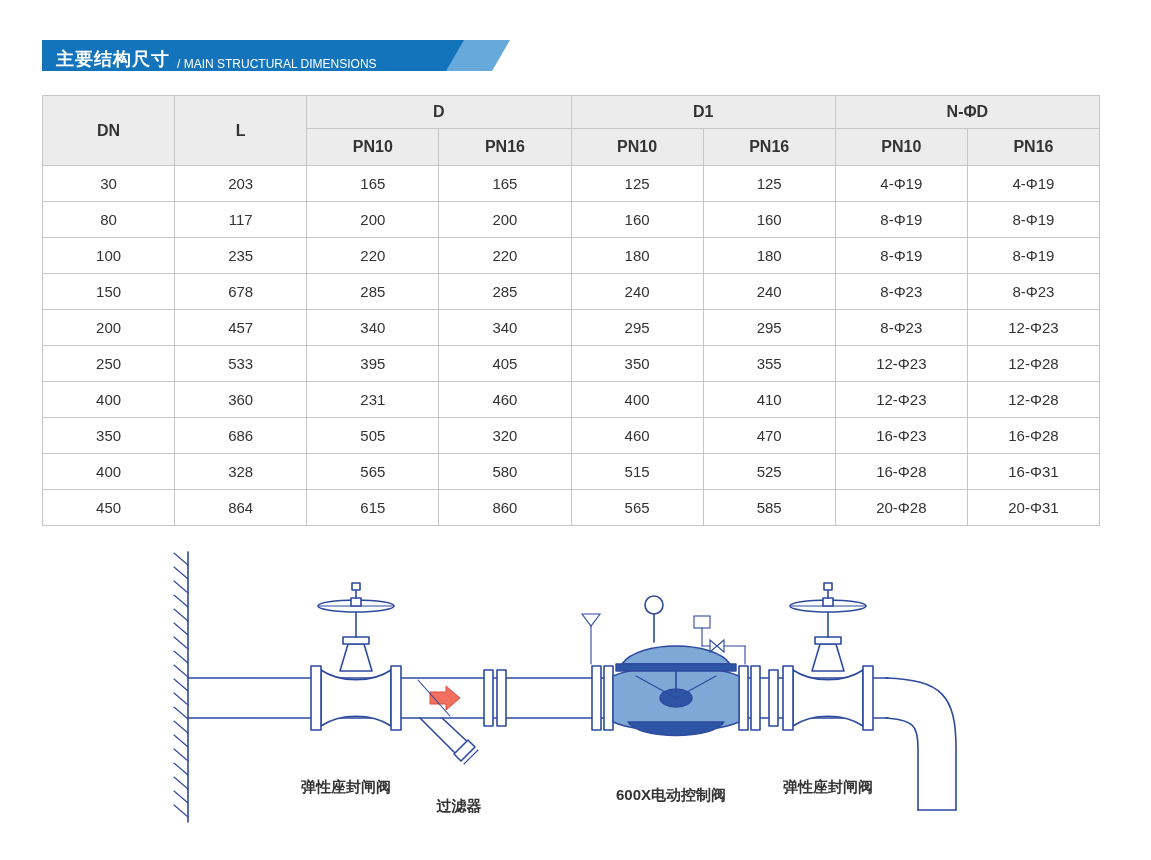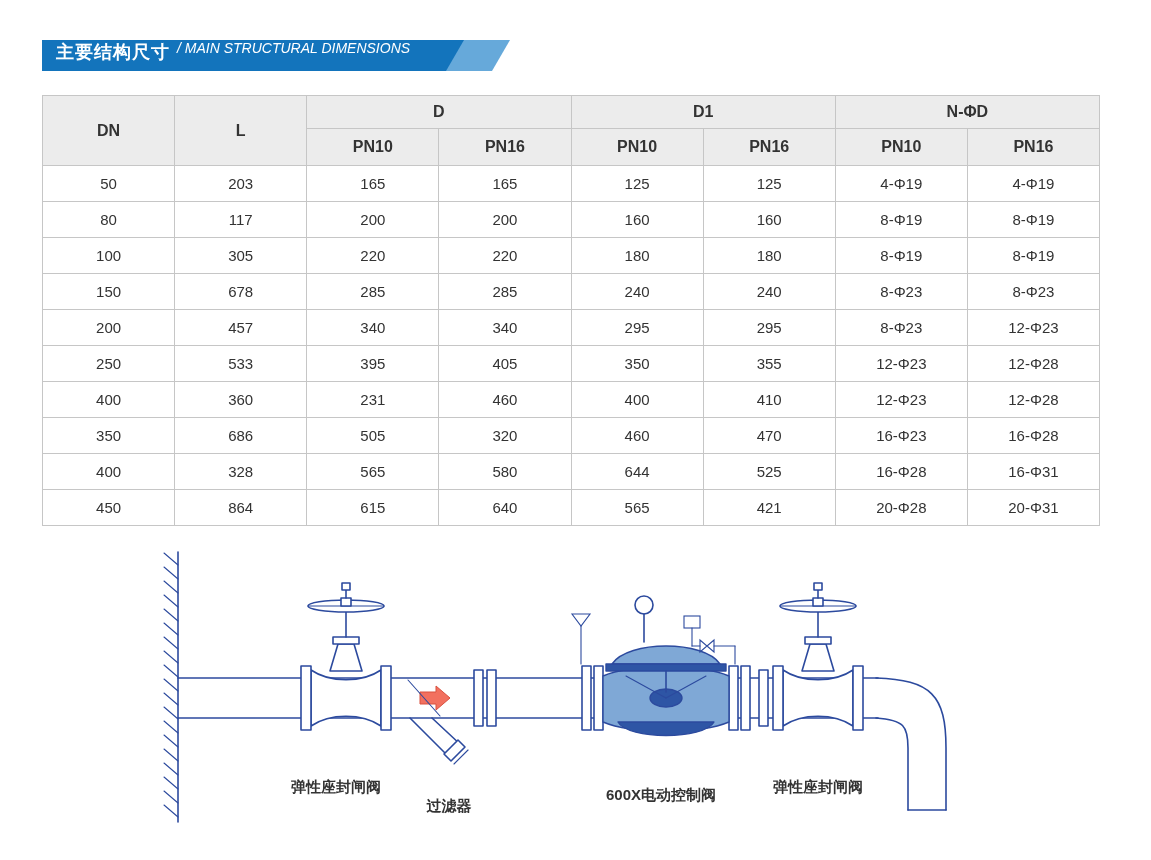--- a/index.html
+++ b/index.html
@@ -11,40 +11,40 @@
 
   
   .banner { position:absolute; left:42px; top:40px; width:480px; height:31px; }
   .banner-light {
     position:absolute; left:0; top:0; width:468px; height:31px; background:#66a9da;
     clip-path:polygon(0 0,100% 0,calc(100% - 18px) 100%,0 100%);
   }
   .banner-dark {
     position:absolute; left:0; top:0; width:422px; height:31px; background:#1374bc;
     clip-path:polygon(0 0,100% 0,calc(100% - 18px) 100%,0 100%);
-    display:flex; align-items:flex-start; padding-left:14px; color:#fff; white-space:nowrap;
+    display:flex; align-items:flex-end; padding-left:14px; color:#fff; white-space:nowrap;
   }
   .banner-zh { font-weight:bold; font-size:18px; letter-spacing:1px; }
-  .banner-en { font-size:14px; margin-left:7px;font-style:italic; }
+  .banner-en { font-size:12px; margin-left:7px; }
 
   
   .dims-table {
     position:absolute; left:42px; top:95px; width:1058px;
     border-collapse:collapse; table-layout:fixed;
   }
   .dims-table th, .dims-table td {
     border:1px solid #c6c6c6; text-align:center; vertical-align:middle; color:#333;
   }
   .dims-table thead th { background:#ececec; font-weight:bold; font-size:16px; }
   .dims-table thead tr.group-row th { height:33px; }
   .dims-table thead tr.sub-row th { height:37px; }
   .dims-table tbody td { height:36px; font-size:15px; background:#fff; font-weight:normal; }
 
   
-  .diagram { position:absolute; left:6px; top:540px; width:969px; height:320px; }
+  .diagram { position:absolute; left:16px; top:540px; width:969px; height:320px; }
   .diagram svg { display:block; }
   .ln   { stroke:#2c4a9e; stroke-width:1.6; fill:none; stroke-linecap:round; stroke-linejoin:round; }
   .thin { stroke:#2c4a9e; stroke-width:1.1; fill:none; stroke-linecap:round; }
   .fw   { stroke:#2c4a9e; stroke-width:1.6; fill:#ffffff; stroke-linejoin:round; }
   .fl   { stroke:#2c4a9e; stroke-width:1.4; fill:#7fa8d6; stroke-linejoin:round; }
   .fd   { stroke:#2c4a9e; stroke-width:1.4; fill:#2e55a5; stroke-linejoin:round; }
   .arrow{ fill:#f2705f; stroke:#d9503f; stroke-width:1; }
   .dlabel { font-family:"Liberation Sans","DejaVu Sans",sans-serif; font-size:15px; font-weight:bold; fill:#333; }
 </style>
 </head>
@@ -81,42 +81,42 @@
       <th>PN10</th>
       <th>PN16</th>
       <th>PN10</th>
       <th>PN16</th>
       <th>PN10</th>
       <th>PN16</th>
     </tr>
   </thead>
   <tbody>
       <tr>
-        <td>50</td>
+        <td>30</td>
         <td>203</td>
         <td>165</td>
         <td>165</td>
         <td>125</td>
         <td>125</td>
         <td>4-Φ19</td>
         <td>4-Φ19</td>
       </tr>
       <tr>
         <td>80</td>
         <td>117</td>
         <td>200</td>
         <td>200</td>
         <td>160</td>
         <td>160</td>
         <td>8-Φ19</td>
         <td>8-Φ19</td>
       </tr>
       <tr>
         <td>100</td>
-        <td>305</td>
+        <td>235</td>
         <td>220</td>
         <td>220</td>
         <td>180</td>
         <td>180</td>
         <td>8-Φ19</td>
         <td>8-Φ19</td>
       </tr>
       <tr>
         <td>150</td>
         <td>678</td>
@@ -165,32 +165,32 @@
         <td>460</td>
         <td>470</td>
         <td>16-Φ23</td>
         <td>16-Φ28</td>
       </tr>
       <tr>
         <td>400</td>
         <td>328</td>
         <td>565</td>
         <td>580</td>
-        <td>644</td>
+        <td>515</td>
         <td>525</td>
         <td>16-Φ28</td>
         <td>16-Φ31</td>
       </tr>
       <tr>
         <td>450</td>
         <td>864</td>
         <td>615</td>
-        <td>640</td>
+        <td>860</td>
         <td>565</td>
-        <td>421</td>
+        <td>585</td>
         <td>20-Φ28</td>
         <td>20-Φ31</td>
       </tr>
     </tbody>
 </table>
 
 <div class="diagram">
   <svg width="1151" height="320" viewBox="0 0 1151 320">
 
     <defs>

